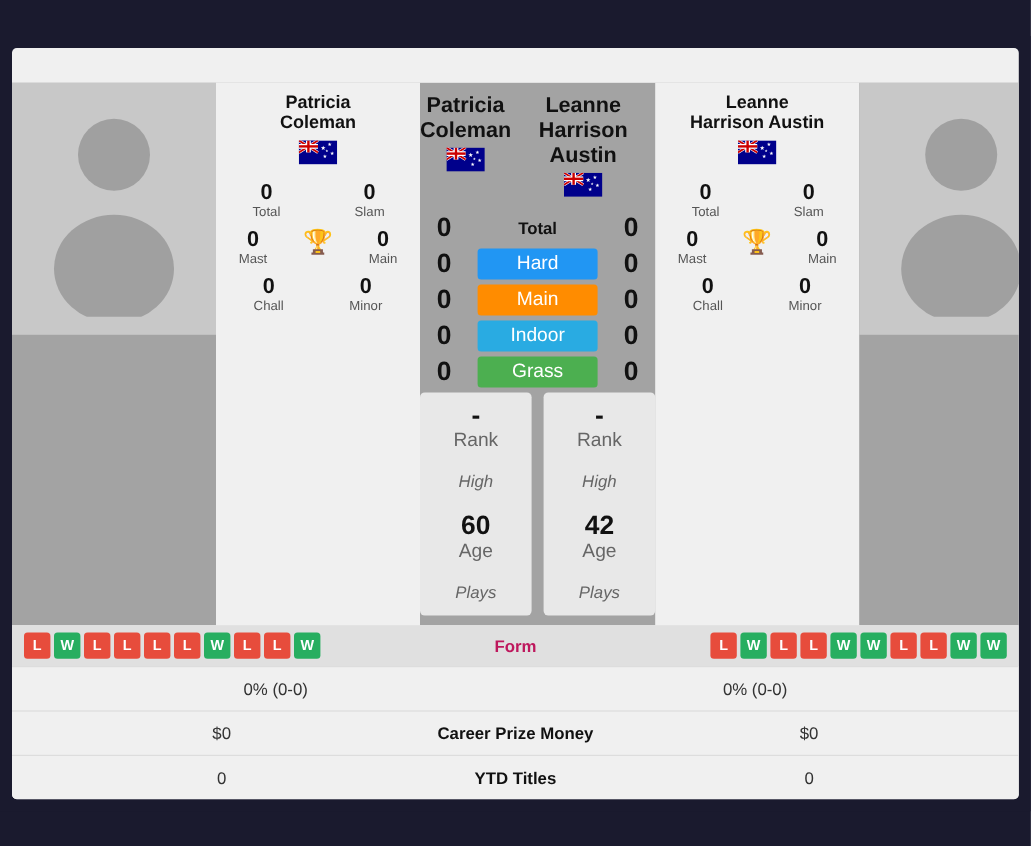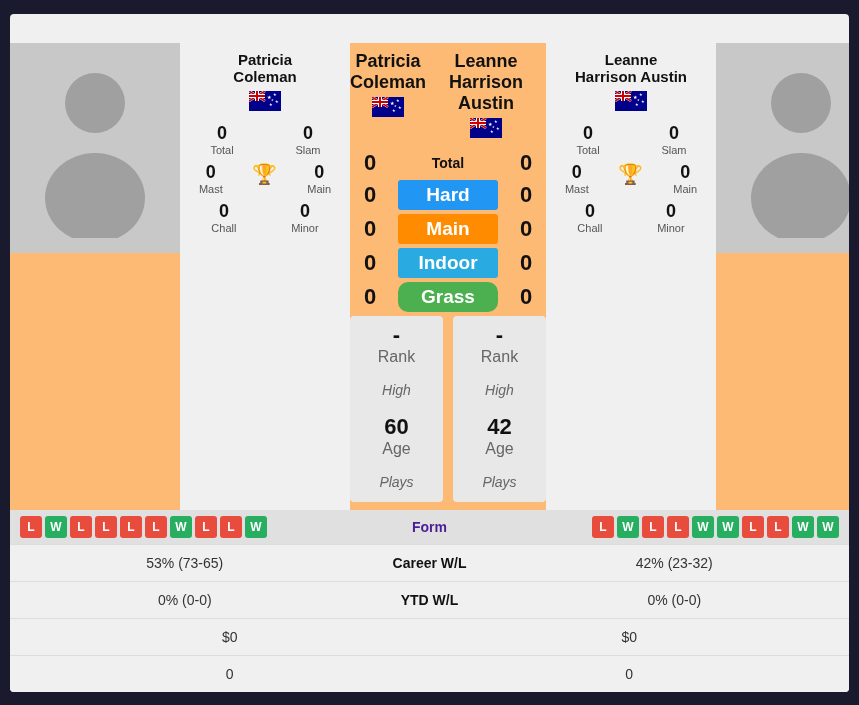--- a/index.html
+++ b/index.html
@@ -19,21 +19,21 @@
     }
     .main-card {
       background: #f0f0f0;
       border-radius: 4px;
       overflow: hidden;
     }
 
     
     .top-section {
       display: flex;
-      background: #fdba74;
+      background: #a3a3a3;
       margin-top: 29px;
     }
 
     
     .player-photo {
       width: 170px;
       height: 210px;
       background: #c8c8c8;
       display: flex;
       align-items: center;
@@ -138,29 +138,29 @@
       font-weight: bold;
       color: #111;
       width: 40px;
       text-align: center;
     }
     .surface-badge {
       width: 100px;
       padding: 4px 0;
       text-align: center;
       border-radius: 3px;
-      font-size: 19px;
-      font-weight: bold;
+      font-size: 16px;
+      font-weight: normal;
       color: white;
     }
     .surface-total { background: transparent; color: #111; font-size: 14px; font-weight: bold; }
     .surface-hard { background: #2196F3; }
     .surface-clay { background: #FF8C00; }
     .surface-indoor { background: #29ABE2; }
-    .surface-grass { background: #4CAF50; border-radius: 10px; }
+    .surface-grass { background: #4CAF50; }
     .stat-block {
       display: flex;
       flex-direction: column;
       align-items: center;
     }
     .stat-block-val {
       font-size: 22px;
       font-weight: bold;
       color: #111;
     }
@@ -198,21 +198,21 @@
       display: flex;
       gap: 3px;
       flex: 1;
     }
     .form-badges-right {
       justify-content: flex-end;
     }
     .form-label {
       font-size: 14px;
       font-weight: bold;
-      color: #4c1d95;
+      color: #be185d;
       min-width: 60px;
       text-align: center;
     }
     .form-badge {
       width: 22px;
       height: 22px;
       border-radius: 3px;
       display: flex;
       align-items: center;
       justify-content: center;
@@ -554,33 +554,29 @@
           <div class="form-badge form-W">W</div>
           <div class="form-badge form-L">L</div>
           <div class="form-badge form-L">L</div>
           <div class="form-badge form-W">W</div>
           <div class="form-badge form-W">W</div>
         </div>
     </div>
 
     <div class="bottom-stats">
       <div class="bottom-row">
-        <span class="bottom-row-left">53% (73-65)</span>
-        <span class="bottom-row-center">Career W/L</span>
-        <span class="bottom-row-right">42% (23-32)</span>
-      </div>
-      <div class="bottom-row">
         <span class="bottom-row-left">0% (0-0)</span>
-        <span class="bottom-row-center">YTD W/L</span>
         <span class="bottom-row-right">0% (0-0)</span>
       </div>
       <div class="bottom-row">
         <span class="bottom-row-left">$0</span>
+        <span class="bottom-row-center">Career Prize Money</span>
         <span class="bottom-row-right">$0</span>
       </div>
       <div class="bottom-row">
         <span class="bottom-row-left">0</span>
+        <span class="bottom-row-center">YTD Titles</span>
         <span class="bottom-row-right">0</span>
       </div>
     </div>
 
   </div>
 </div>
 
 </body></html>

